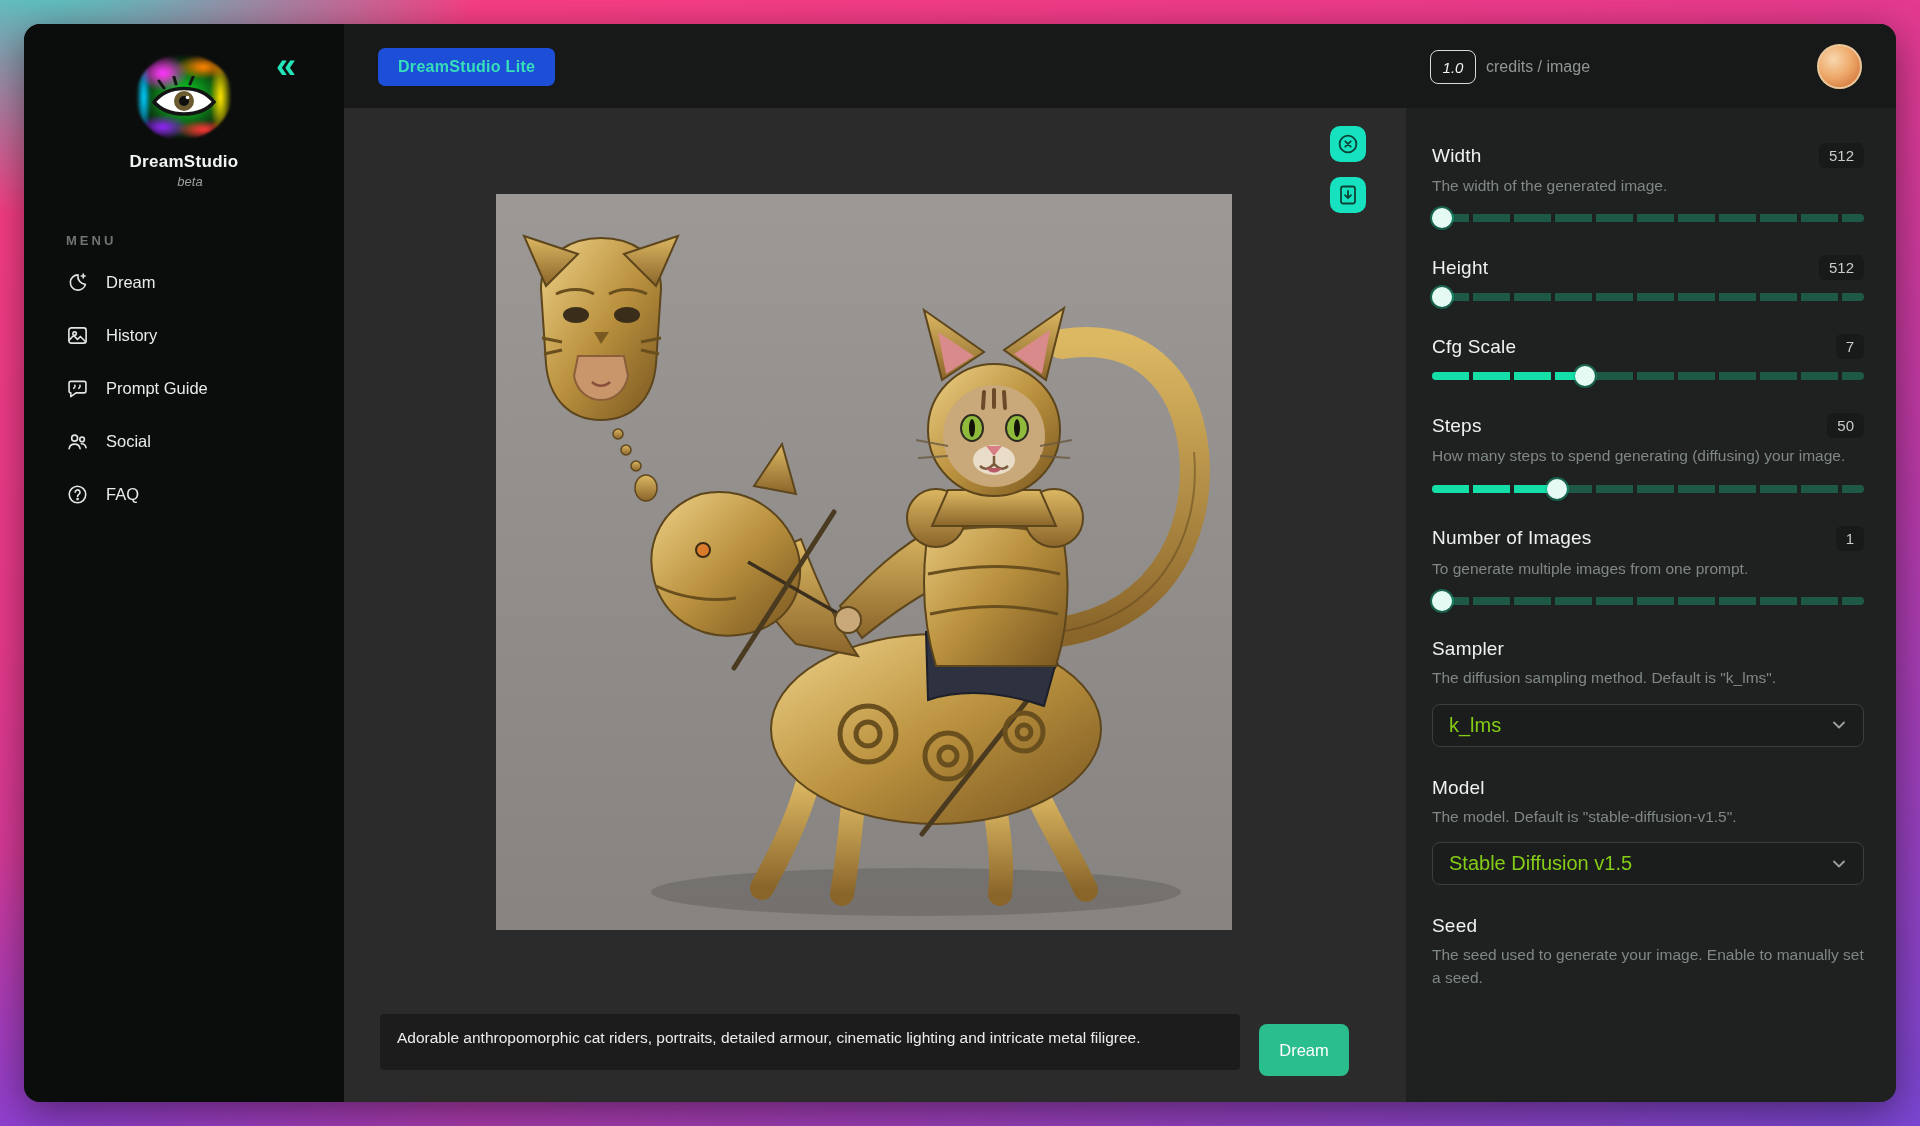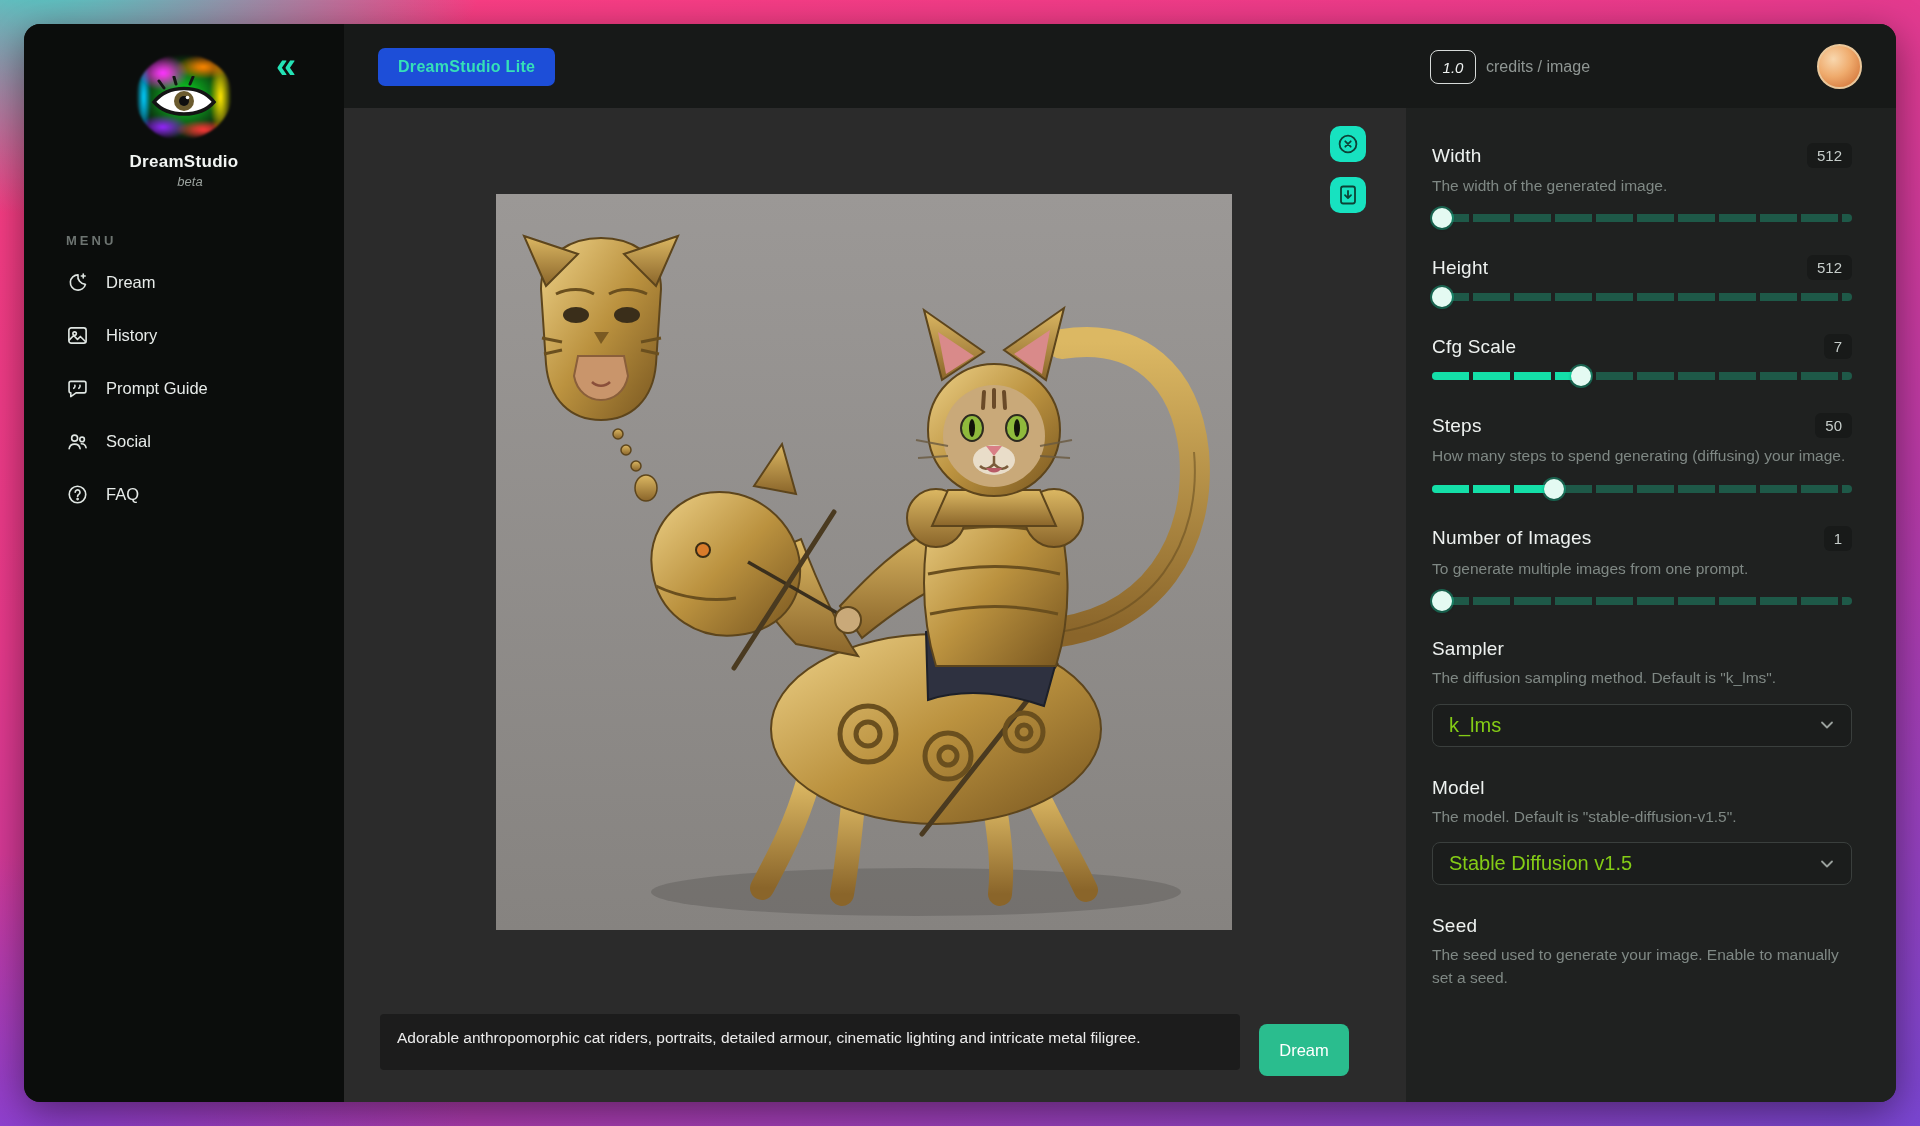--- a/index.html
+++ b/index.html
@@ -79,21 +79,21 @@
   }
   .dream-btn {
     position:absolute; left:915px; top:916px; width:90px; height:52px;
     background:#2abd8e; border:none; border-radius:8px; color:#fff; font-size:16.5px;
     font-family:"Liberation Sans", sans-serif; cursor:pointer; font-weight:400;
   }
 
   
   .panel {
     position:absolute; left:1382px; top:84px; width:490px; height:994px;
-    background:#1f2120; padding:35px 44px 0 26px; overflow:hidden; z-index:1;
+    background:#1f2120; padding:35px 32px 0 26px; overflow:hidden; z-index:1;
   }
   .section { margin-bottom:27px; }
   .sec-head { display:flex; align-items:center; justify-content:space-between; margin-bottom:7px; }
   .sec-label { color:#eef2f0; font-size:19px; font-weight:500; letter-spacing:.2px; }
   .sec-value { background:#181a19; border-radius:6px; padding:4px 10px; color:#c6cdca; font-size:15px; }
   .sec-desc { color:#7f8884; font-size:15.5px; line-height:1.45; margin-bottom:11px; }
 
   .slider { position:relative; height:20px; cursor:pointer; }
   .slider .track {
     position:absolute; left:0; right:0; top:6px; height:8px; border-radius:4px;

